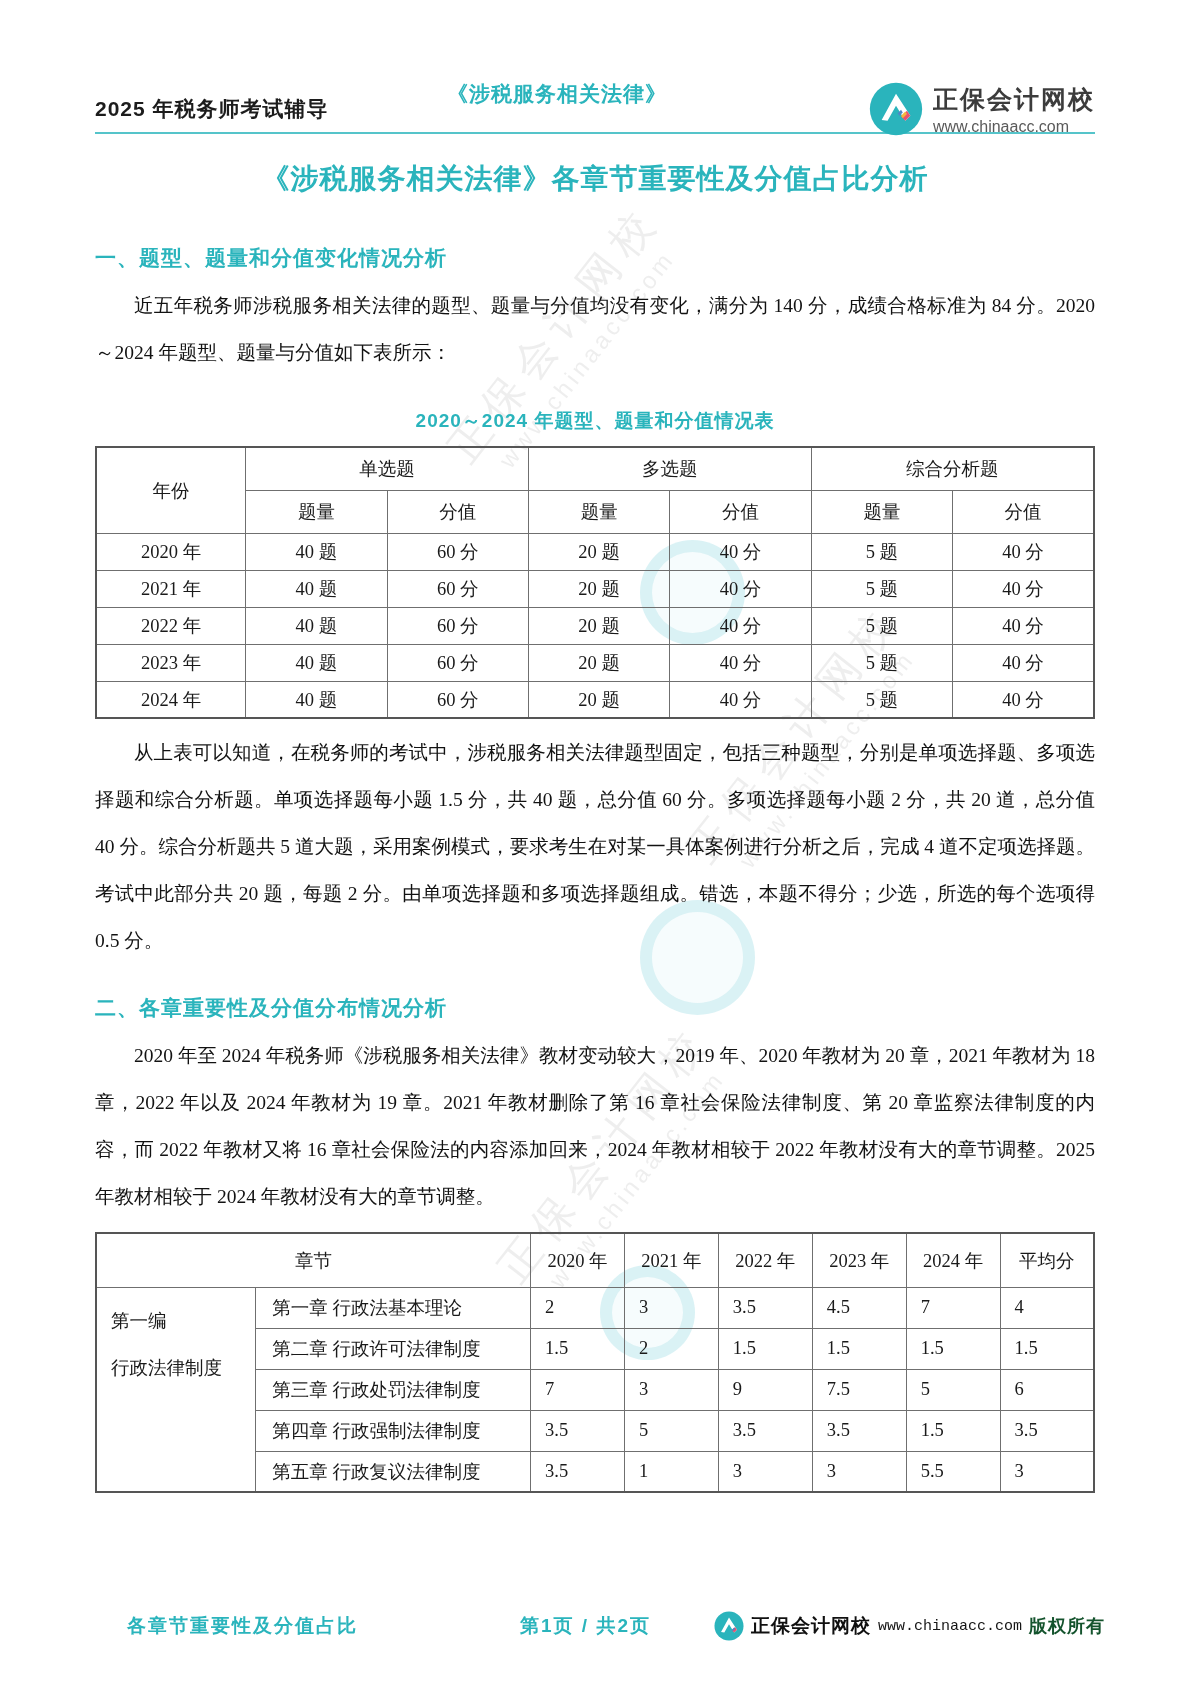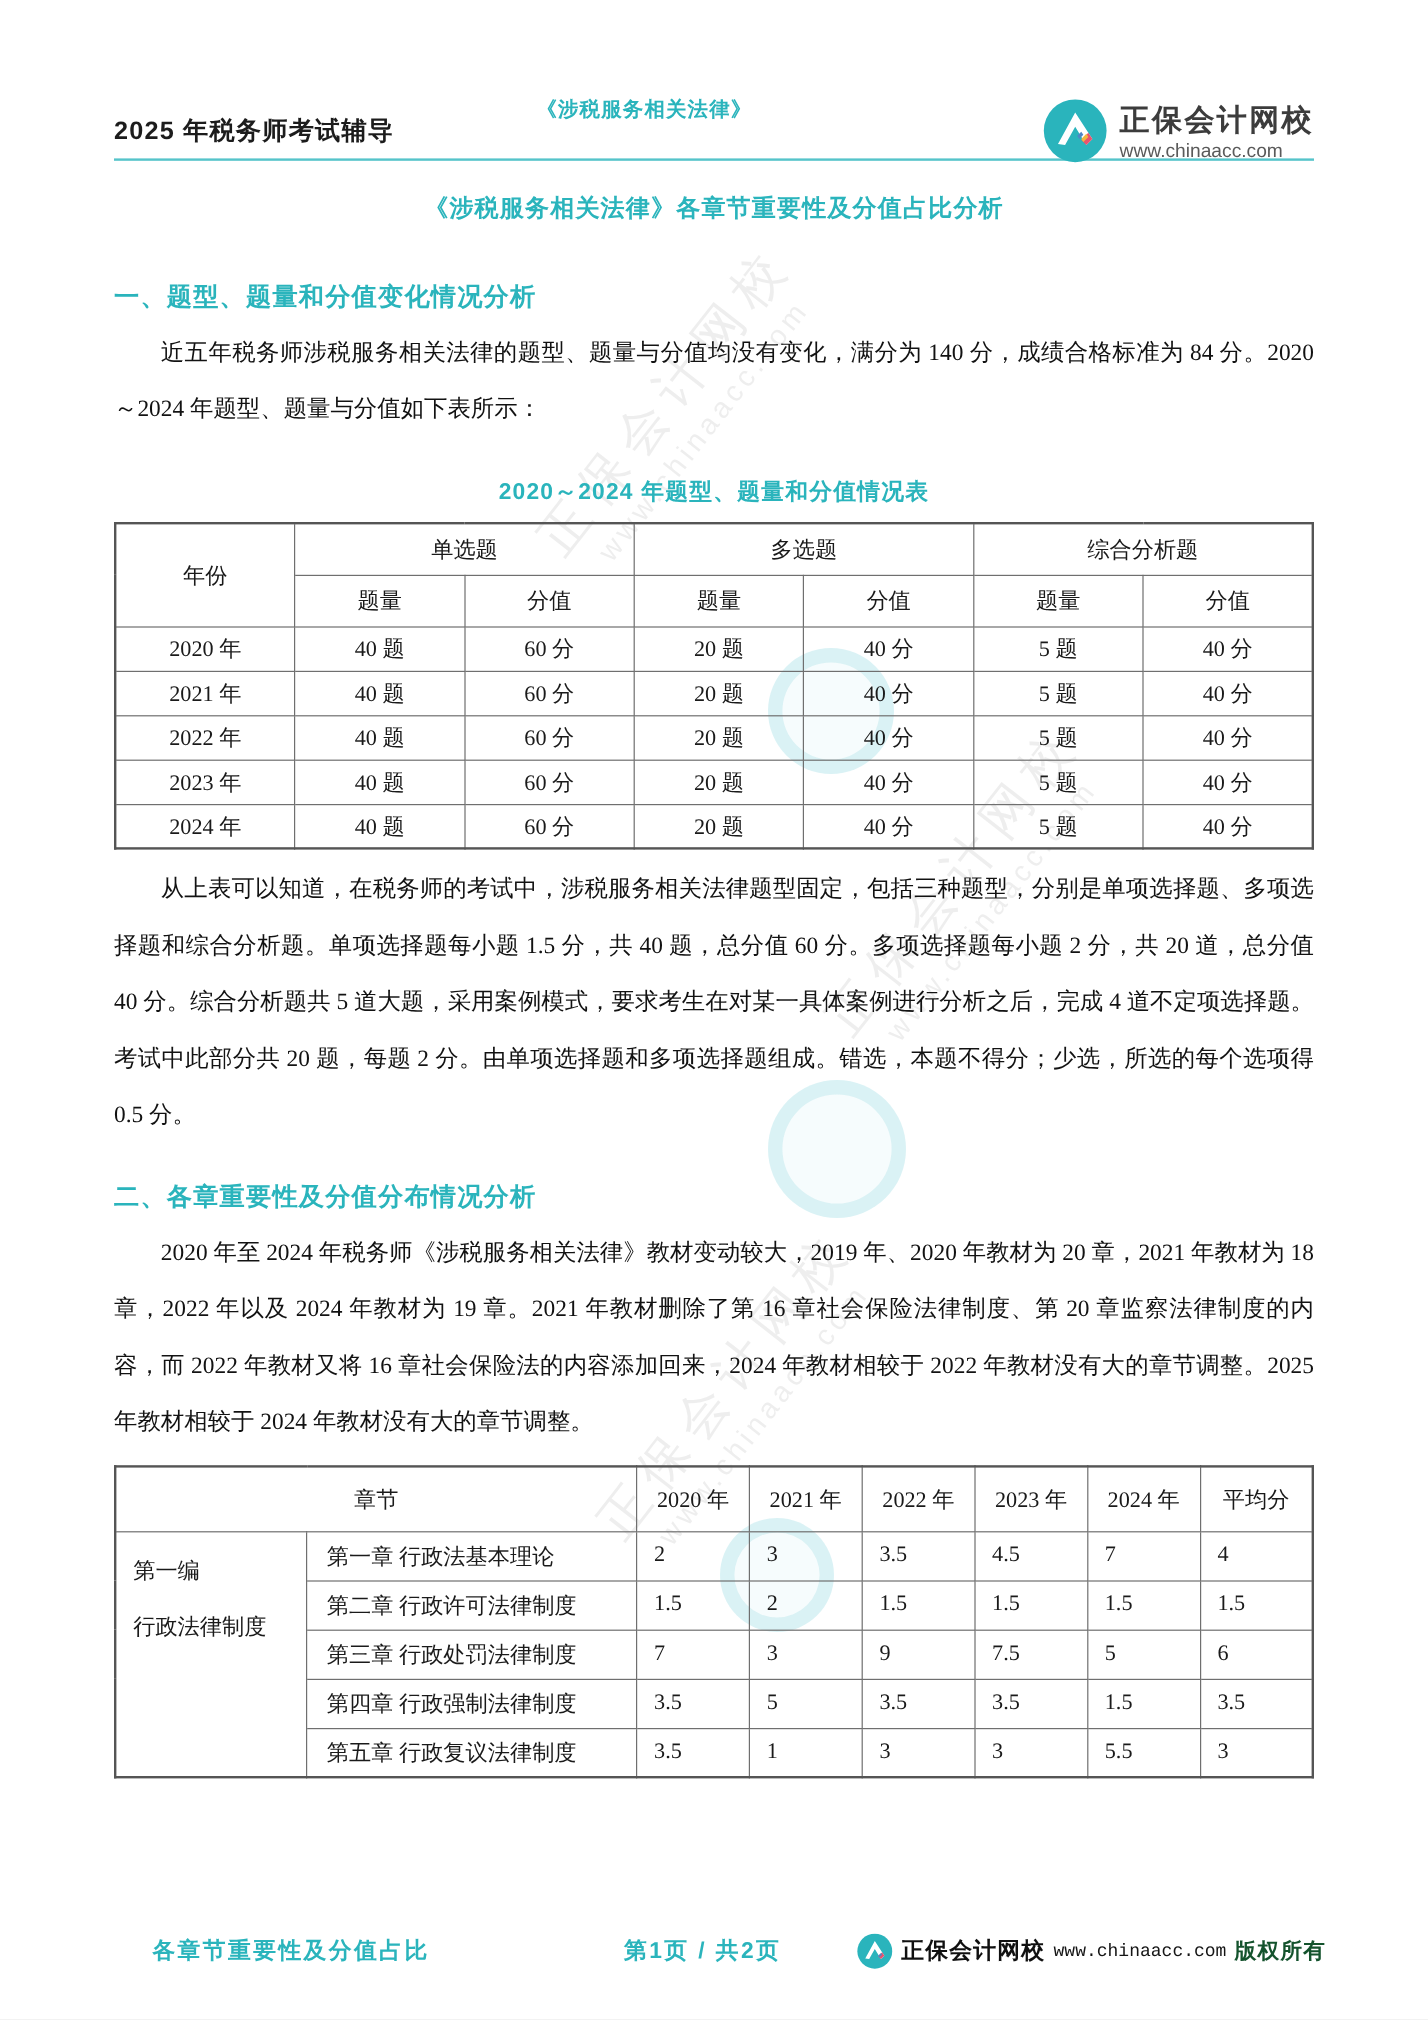--- a/index.html
+++ b/index.html
@@ -7,29 +7,29 @@
   .page {
     width:1190px; height:1683px; margin:0 auto; background:#ffffff;
     position:relative; overflow:hidden;
     font-family:"Liberation Serif","DejaVu Serif",serif; color:#151515;
   }
   .content { margin:0 95px; position:relative; }
 
   
   .hdr-row { padding-top:90px; height:128px; display:flex; align-items:center; position:relative; }
   .hdr-left { font-family:"Liberation Sans","DejaVu Sans",sans-serif; font-weight:700; font-size:21px; color:#1c1c1c; letter-spacing:1px; }
-  .hdr-center { position:absolute; left:352px; top:80px; font-family:"Liberation Sans","DejaVu Sans",sans-serif; font-weight:700; font-size:17px; color:var(--accent); letter-spacing:1px; }
+  .hdr-center { position:absolute; left:352px; top:80px; font-family:"Liberation Sans","DejaVu Sans",sans-serif; font-weight:700; font-size:21px; color:var(--accent); letter-spacing:1px; }
   .hdr-brand { margin-left:auto; display:flex; align-items:center; gap:10px; }
   .brand-text-big { font-family:"Liberation Sans","DejaVu Sans",sans-serif; font-weight:700; font-size:25px; color:#3c3c3c; letter-spacing:2px; }
   .brand-text-url { font-family:"Liberation Sans","DejaVu Sans",sans-serif; font-size:16px; color:#5a5a5a; margin-top:2px; }
   .hdr-divider { margin:4px 95px 0; border-top:2px solid #55c4ca; }
 
   
   .doc-title { margin-top:26px; text-align:center; font-family:"Liberation Sans","DejaVu Sans",sans-serif;
-    font-weight:700; font-size:20px; color:var(--accent); letter-spacing:1px; }
+    font-weight:700; font-size:28px; color:var(--accent); letter-spacing:1px; }
   .sec-heading { margin-top:46px; font-family:"Liberation Sans","DejaVu Sans",sans-serif;
     font-weight:700; font-size:21px; color:var(--accent); letter-spacing:1px; }
   .para { margin-top:10px; font-size:19.5px; line-height:47px; text-align:justify; text-indent:2em; color:#121212; }
 
   
   .tbl-caption { margin-top:32px; text-align:center; font-family:"Liberation Sans","DejaVu Sans",sans-serif;
     font-weight:700; font-size:19px; color:var(--accent); letter-spacing:1px; }
 
   
   table { width:100%; border-collapse:collapse; margin-top:12px; table-layout:fixed; }

